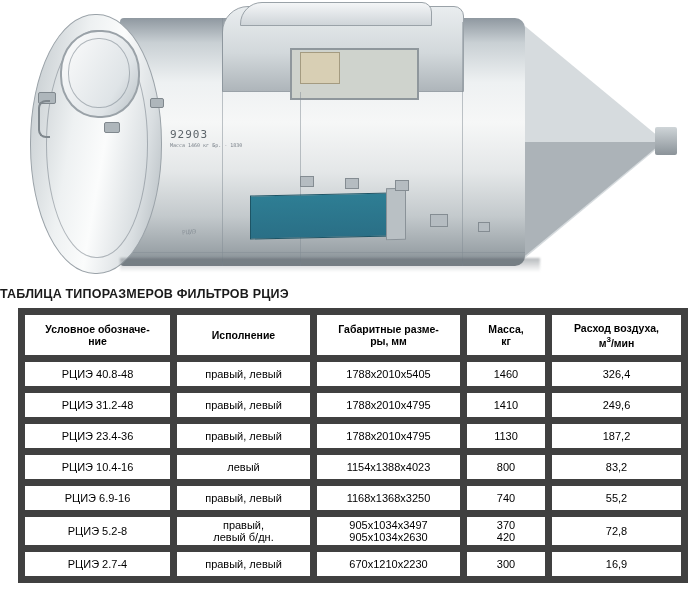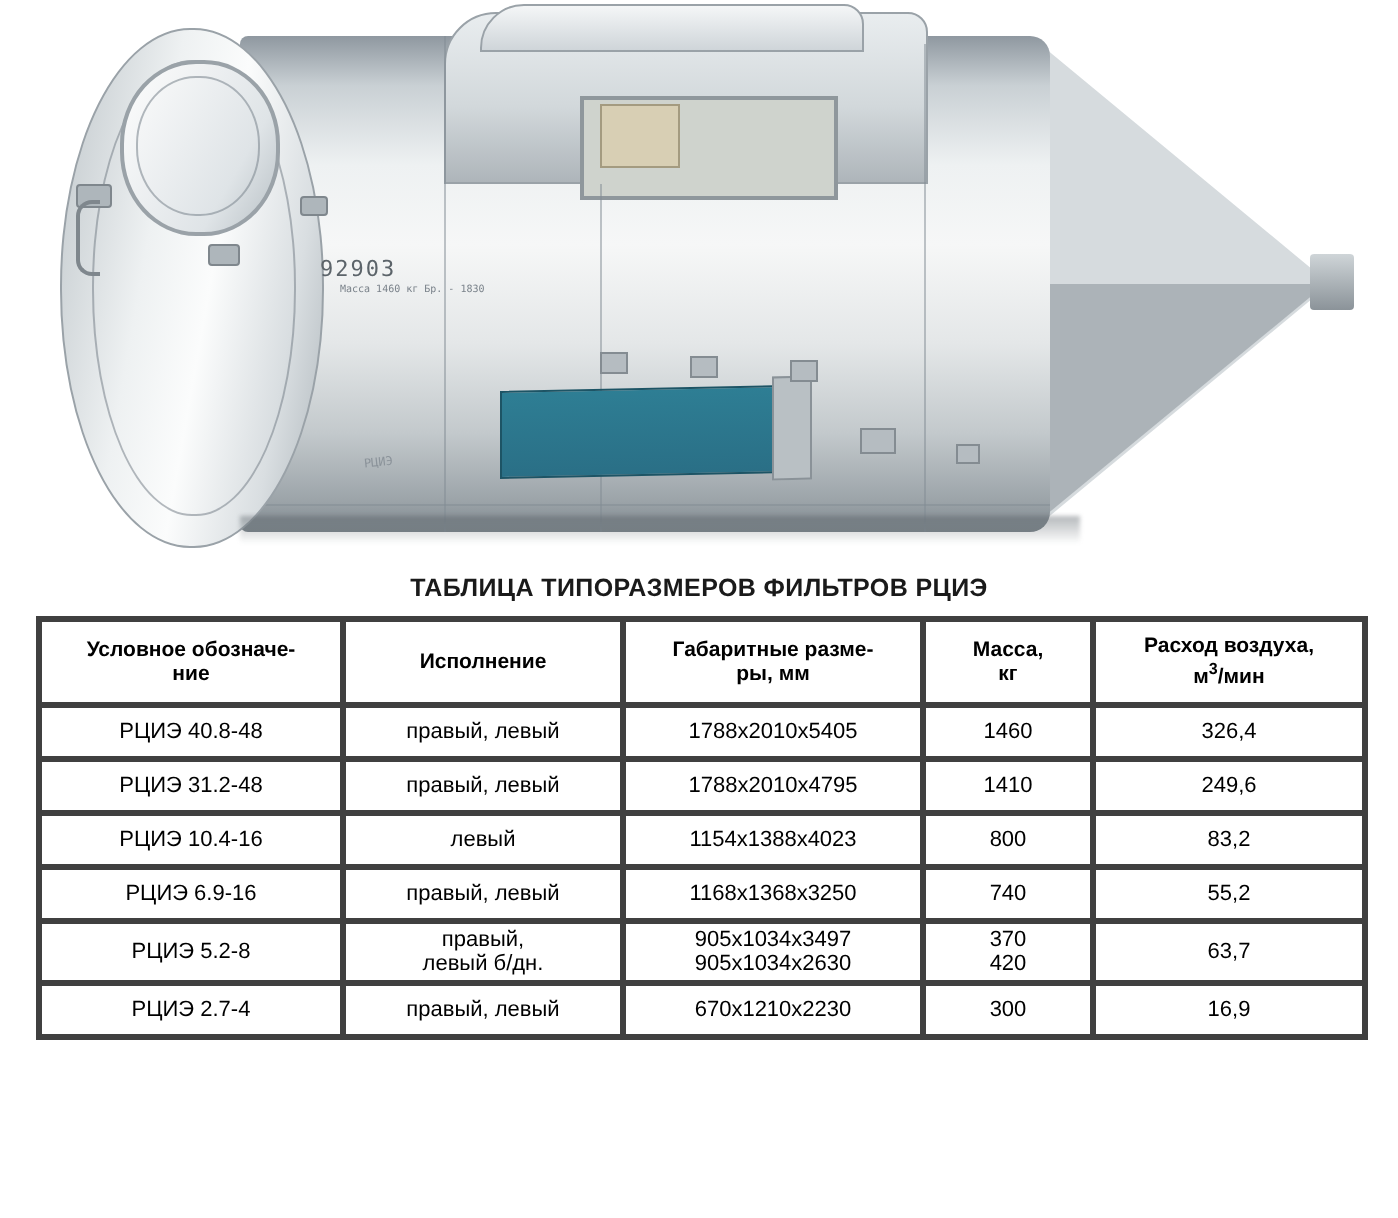--- a/index.html
+++ b/index.html
@@ -202,21 +202,21 @@
   .seam {
     position: absolute;
     background: rgba(130,140,148,0.5);
   }
   .seam.s1 { left: 222px; top: 18px; width: 1px; height: 248px; }
   .seam.s2 { left: 300px; top: 92px; width: 1px; height: 174px; }
   .seam.s3 { left: 462px; top: 22px; width: 1px; height: 244px; }
   .seam.s4 { left: 120px; top: 252px; width: 405px; height: 1px; }
   .stencil {
     position: absolute;
-    left: 160px;
+    left: 170px;
     top: 128px;
     color: #5c646a;
     font-family: "DejaVu Sans Mono", monospace;
     font-size: 11px;
     letter-spacing: 1px;
   }
   .stencil-sub {
     position: absolute;
     left: 170px;
     top: 142px;
@@ -249,40 +249,40 @@
     top: 100px;
     width: 10px;
     height: 34px;
     border: 2px solid #7f878d;
     border-right: none;
     border-radius: 8px 0 0 8px;
   }
 
   
   .table-title {
-    text-align: center;
+    text-align: left;
     font-size: 12.5px;
     font-weight: bold;
     color: #1a1a1a;
     margin: 2px 0 7px 0;
     letter-spacing: 0.2px;
   }
   .table-wrap {
     padding: 0 18px;
   }
   table.specs {
     width: 663px;
     border-collapse: collapse;
     table-layout: fixed;
     font-size: 11px;
     color: #000;
   }
   table.specs th,
   table.specs td {
-    border: 3px solid #404040;
+    border: 7px solid #404040;
     text-align: center;
     vertical-align: middle;
     padding: 2px 2px;
     line-height: 13px;
   }
   table.specs th {
     font-weight: bold;
     font-size: 10.5px;
     height: 36px;
   }
@@ -405,20 +405,37 @@
             </td>
             <td>
               <div class="">1410</div>
             </td>
             <td>
               <div class="">249,6</div>
             </td>
           </tr>
           <tr>
             <td>
+              <div class="">РЦИЭ 23.4-36</div>
+            </td>
+            <td>
+              <div class="">правый, левый</div>
+            </td>
+            <td>
+              <div class="">1788х2010х4795</div>
+            </td>
+            <td>
+              <div class="">1130</div>
+            </td>
+            <td>
+              <div class="">187,2</div>
+            </td>
+          </tr>
+          <tr>
+            <td>
               <div class="">РЦИЭ 10.4-16</div>
             </td>
             <td>
               <div class="">левый</div>
             </td>
             <td>
               <div class="">1154х1388х4023</div>
             </td>
             <td>
               <div class="">800</div>
@@ -454,21 +471,21 @@
             </td>
             <td>
               <div class="two-line">905х1034х3497</div>
               <div class="two-line">905х1034х2630</div>
             </td>
             <td>
               <div class="two-line">370</div>
               <div class="two-line">420</div>
             </td>
             <td>
-              <div class="">63,7</div>
+              <div class="">72,8</div>
             </td>
           </tr>
           <tr>
             <td>
               <div class="">РЦИЭ 2.7-4</div>
             </td>
             <td>
               <div class="">правый, левый</div>
             </td>
             <td>

